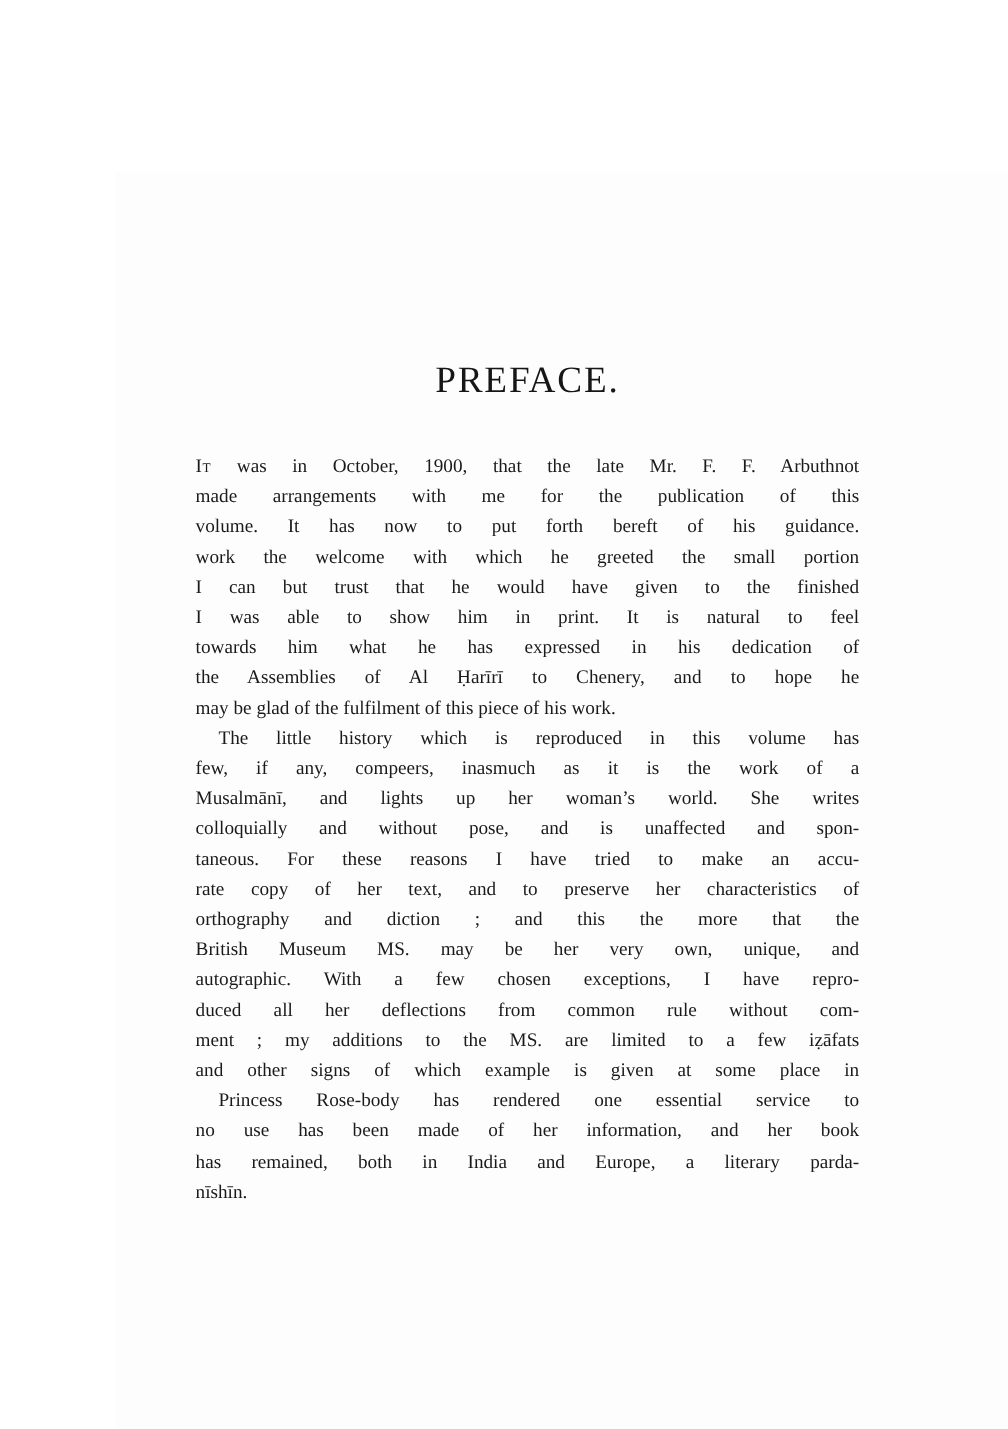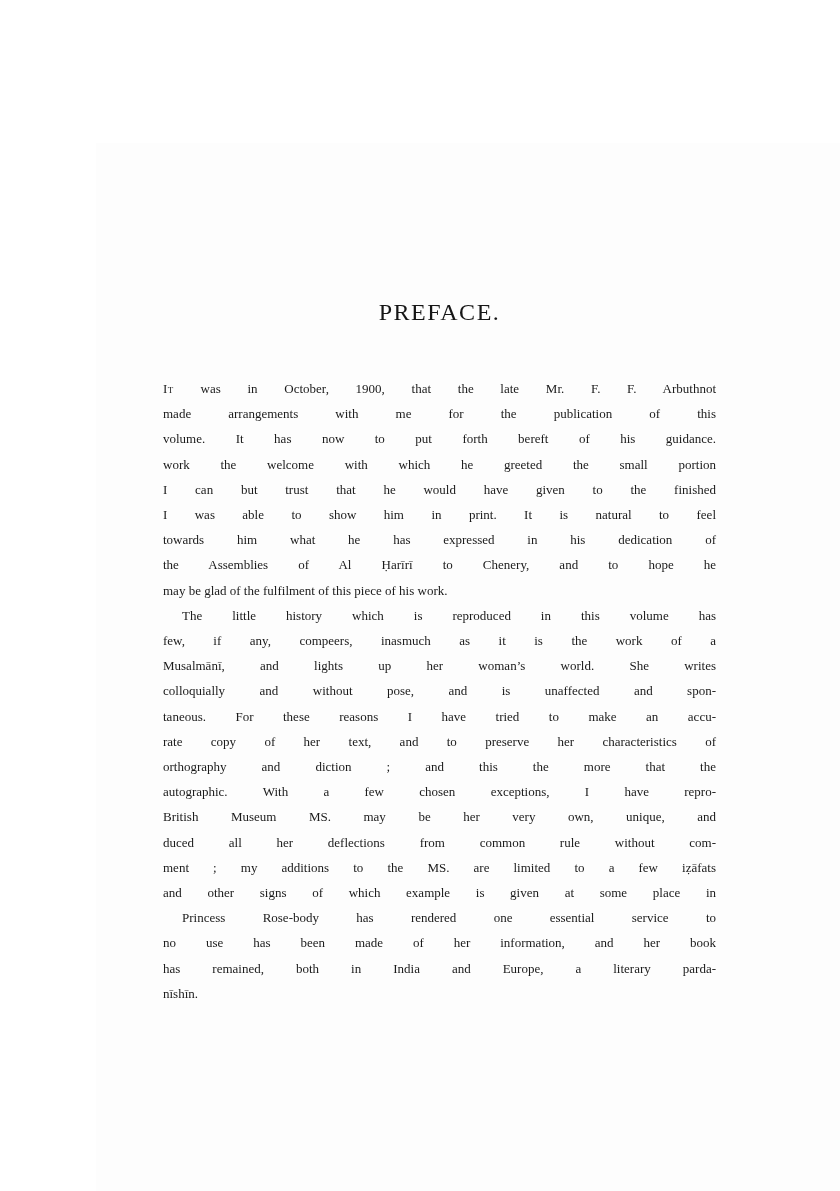--- a/index.html
+++ b/index.html
@@ -24,31 +24,31 @@
     right: 0;
     bottom: 0;
     background: #fdfdfd;
   }
   .doc-title {
     position: absolute;
     left: 163px;
     top: 299px;
     width: 553px;
     text-align: center;
-    font-size: 24px;
+    font-size: 31px;
     letter-spacing: 1.5px;
     font-weight: 500;
     color: #161616;
   }
   .text-block {
     position: absolute;
     left: 163px;
     top: 376px;
     width: 553px;
-    font-size: 13px;
+    font-size: 16px;
     line-height: 25.2px;
     font-weight: 500;
     color: #1a1a1a;
   }
   .line {
     text-align: justify;
     text-align-last: justify;
     text-justify: inter-word;
     white-space: normal;
   }
@@ -78,22 +78,22 @@
       <div class="line"><span class="seg-normal">towards him what he has expressed in his dedication of</span></div>
       <div class="line"><span class="seg-normal">the Assemblies of </span><span class="seg-italic">Al Ḥarīrī</span><span class="seg-normal"> to Chenery, and to hope he</span></div>
       <div class="line last"><span class="seg-normal">may be glad of the fulfilment of this piece of his work.</span></div>
       <div class="line indent"><span class="seg-normal">The little history which is reproduced in this volume has</span></div>
       <div class="line"><span class="seg-normal">few, if any, compeers, inasmuch as it is the work of a</span></div>
       <div class="line"><span class="seg-normal">Musalmānī, and lights up her woman’s world.  She writes</span></div>
       <div class="line"><span class="seg-normal">colloquially and without pose, and is unaffected and spon-</span></div>
       <div class="line"><span class="seg-normal">taneous.  For these reasons I have tried to make an accu-</span></div>
       <div class="line"><span class="seg-normal">rate copy of her text, and to preserve her characteristics of</span></div>
       <div class="line"><span class="seg-normal">orthography and diction ; and this the more that the</span></div>
+      <div class="line"><span class="seg-normal">British Museum MS. may be her very own, unique, and</span></div>
       <div class="line"><span class="seg-normal">autographic.  With a few chosen exceptions, I have repro-</span></div>
-      <div class="line"><span class="seg-normal">British Museum MS. may be her very own, unique, and</span></div>
       <div class="line"><span class="seg-normal">duced all her deflections from common rule without com-</span></div>
       <div class="line"><span class="seg-normal">ment ; my additions to the MS. are limited to a few </span><span class="seg-italic">iẓāfats</span></div>
       <div class="line"><span class="seg-normal">and other signs of which example is given at some place in</span></div>
       <div class="line indent"><span class="seg-normal">Princess Rose-body has rendered one essential service to</span></div>
       <div class="line"><span class="seg-normal">no use has been made of her information, and her book</span></div>
       <div class="line"><span class="seg-normal">has remained, both in India and Europe, a literary </span><span class="seg-italic">parda-</span></div>
       <div class="line last"><span class="seg-italic">nīshīn.</span></div>
     </div>
 </div>
 

